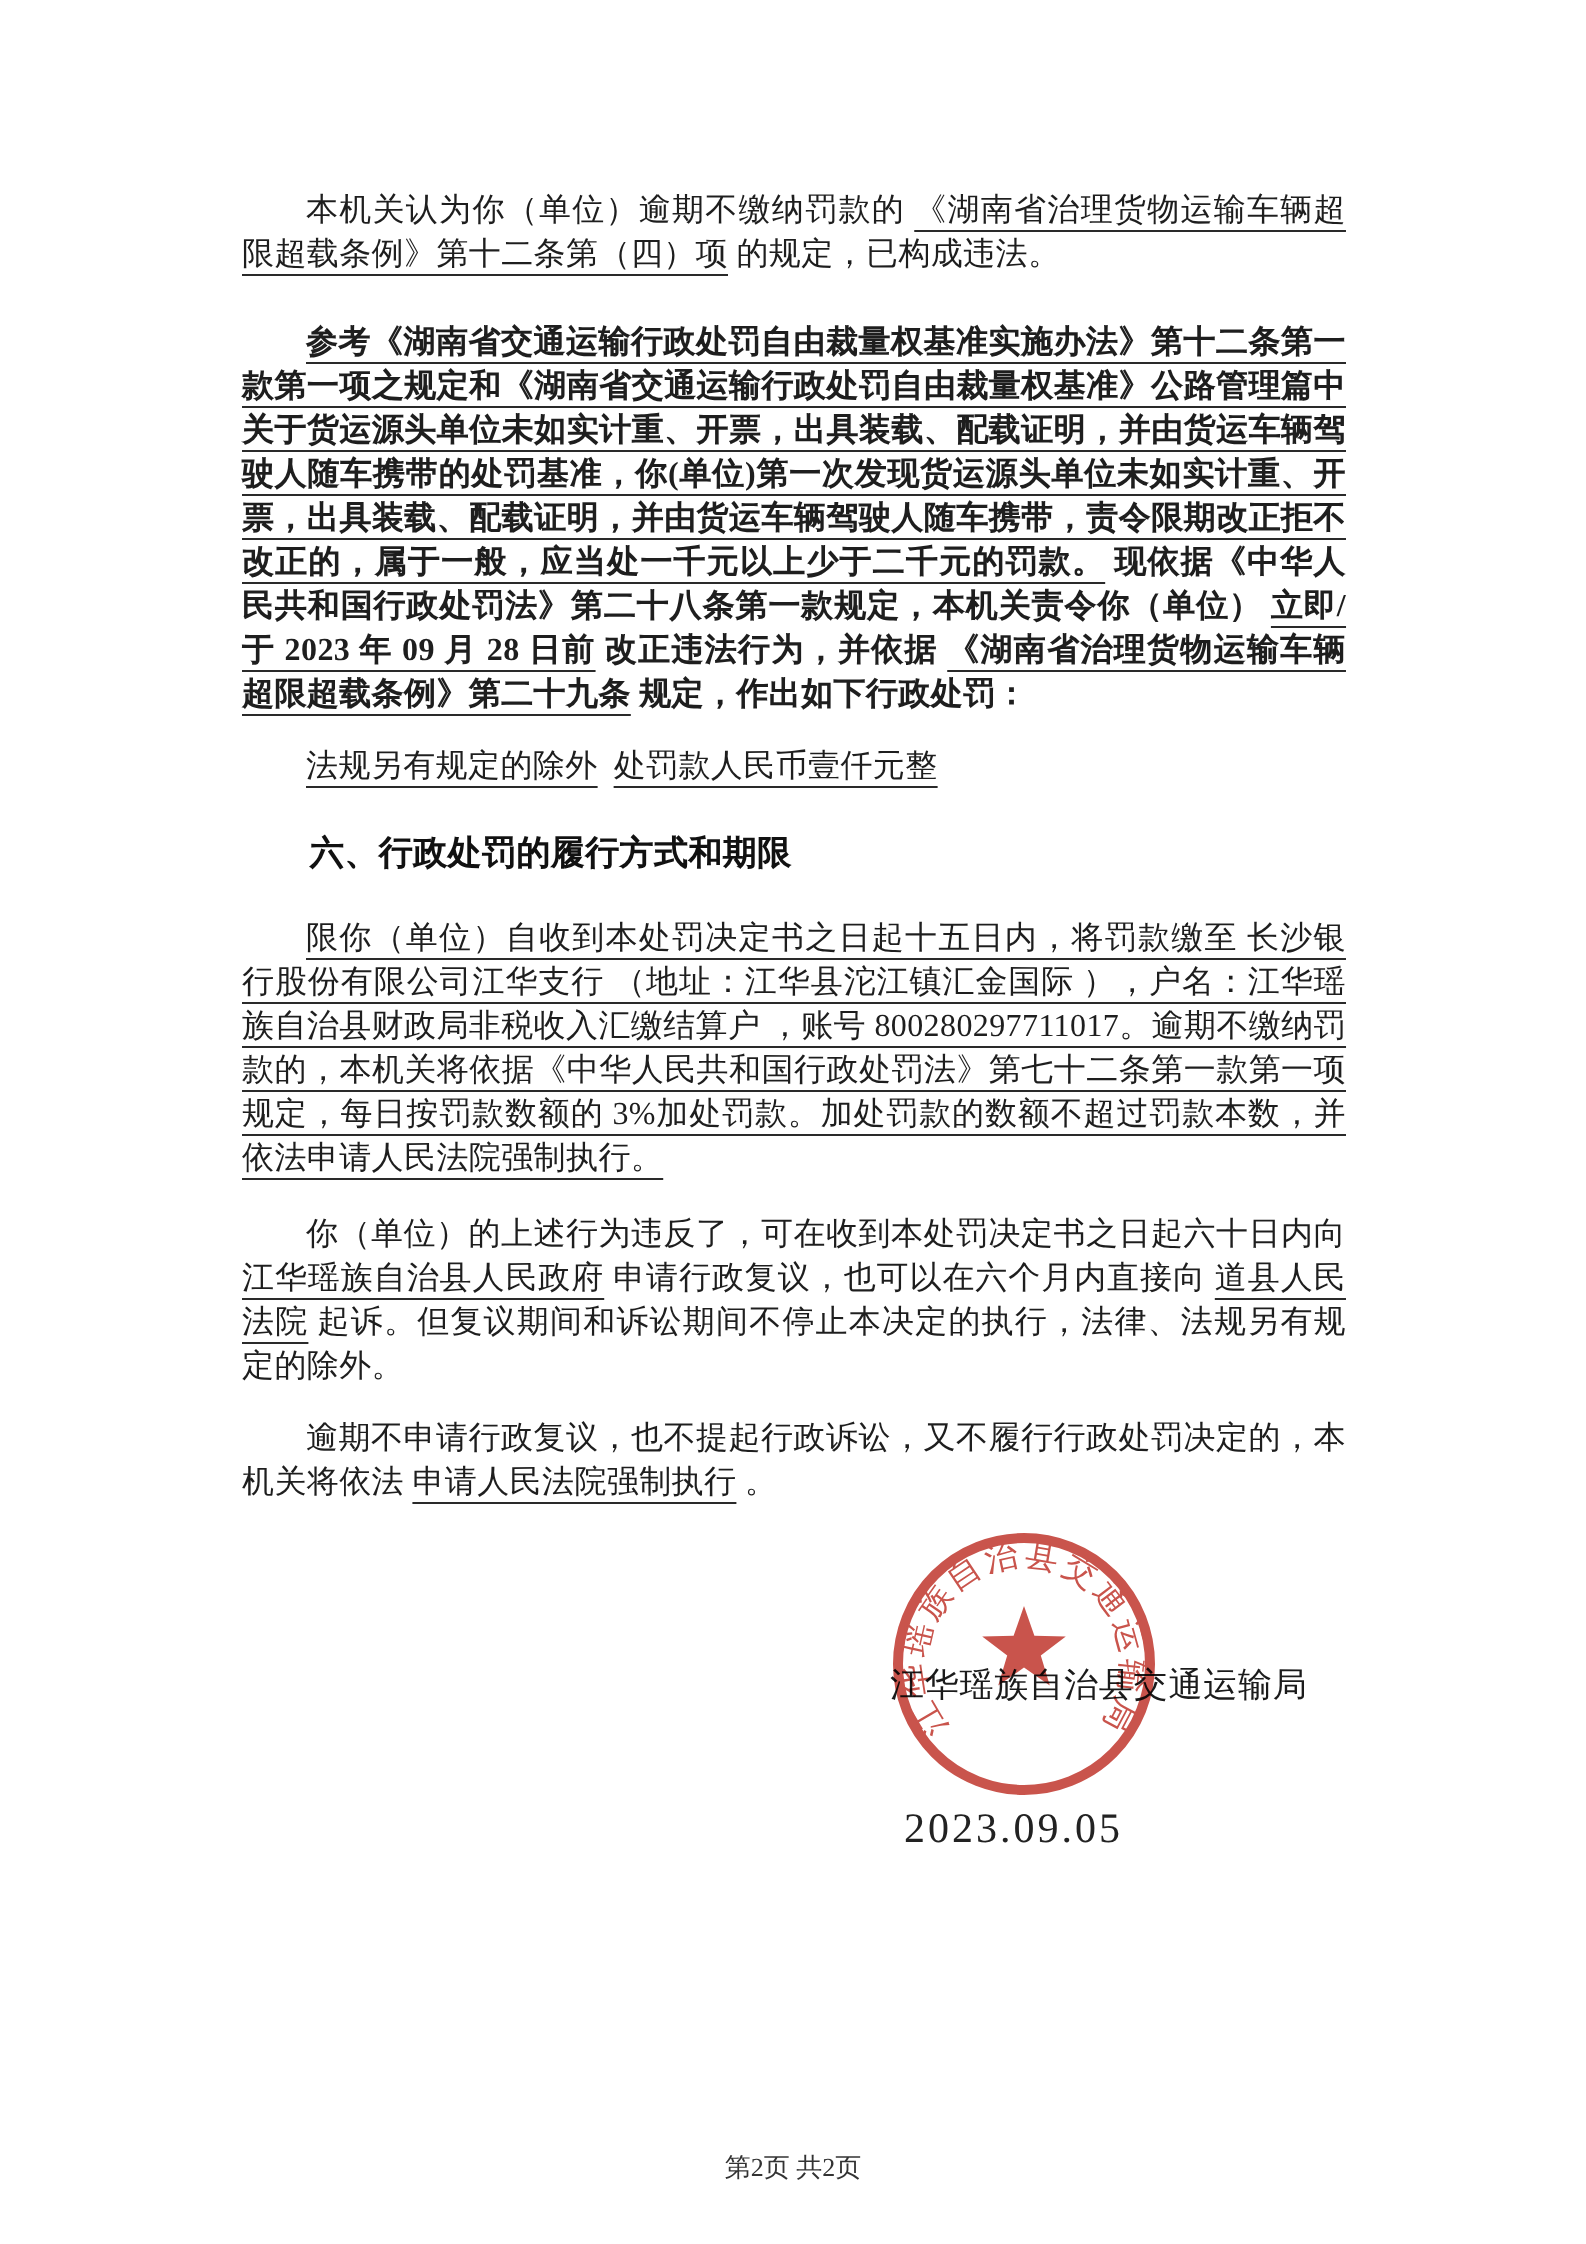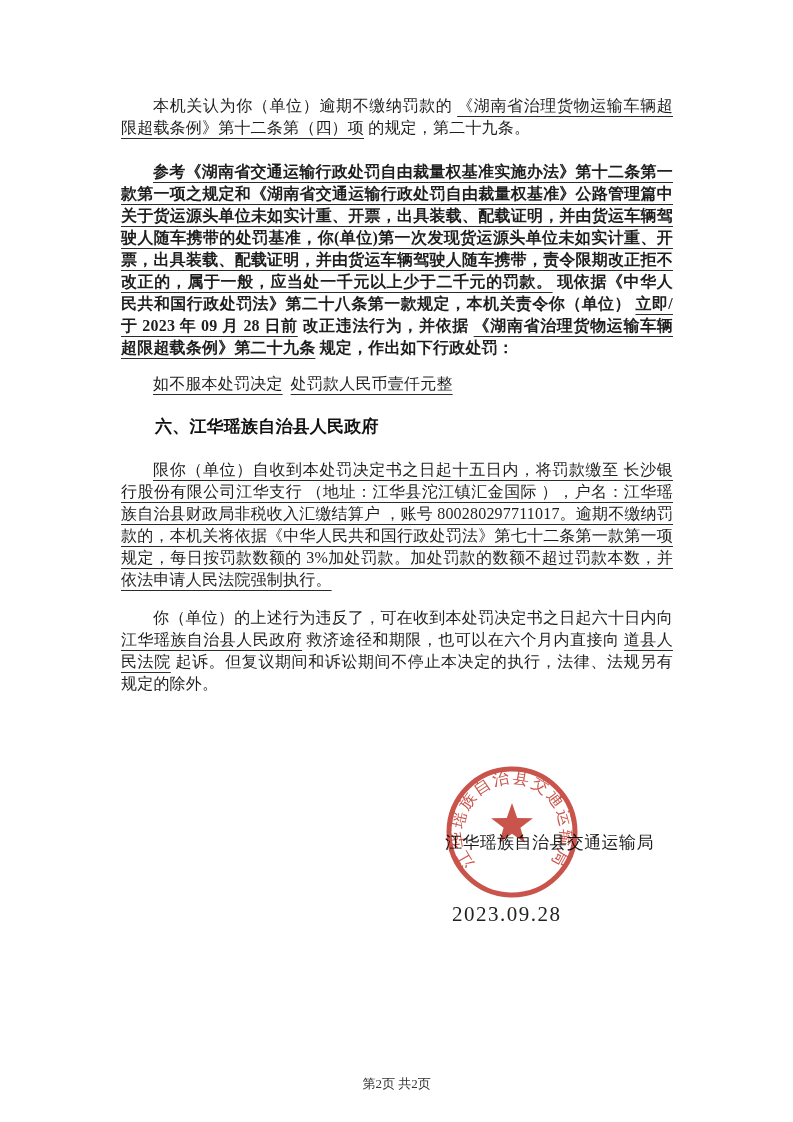--- a/index.html
+++ b/index.html
@@ -85,46 +85,47 @@
     font-family: "Liberation Serif", "DejaVu Serif", serif;
   }
 </style>
 </head>
 <body>
 
 <div class="page">
 
   <div class="content">
 
-    <p><span>本机关认为你（单位）逾期不缴纳罚款的 </span><span class="u">《湖南省治理货物运输车辆超限超载条例》第十二条第（四）项</span><span> 的规定，第二十九条。</span></p>
+    <p><span>本机关认为你（单位）逾期不缴纳罚款的 </span><span class="u">《湖南省治理货物运输车辆超限超载条例》第十二条第（四）项</span><span> 的规定，已构成违法。</span></p>
 
     <p class="p-discretion"><span class="u">参考《湖南省交通运输行政处罚自由裁量权基准实施办法》第十二条第一款第一项之规定和《湖南省交通运输行政处罚自由裁量权基准》公路管理篇中关于货运源头单位未如实计重、开票，出具装载、配载证明，并由货运车辆驾驶人随车携带的处罚基准，你(单位)第一次发现货运源头单位未如实计重、开票，出具装载、配载证明，并由货运车辆驾驶人随车携带，责令限期改正拒不改正的，属于一般，应当处一千元以上少于二千元的罚款。</span><span> 现依据《中华人民共和国行政处罚法》第二十八条第一款规定，本机关责令你（单位） </span><span class="u">立即/于 2023 年 09 月 28 日前</span><span> 改正违法行为，并依据 </span><span class="u">《湖南省治理货物运输车辆超限超载条例》第二十九条</span><span> 规定，作出如下行政处罚：</span></p>
 
-    <p class="p-penalty"><span class="u">如不服本处罚决定</span><span class="sp"></span><span class="u">处罚款人民币壹仟元整</span></p>
+    <p class="p-penalty"><span class="u">法规另有规定的除外</span><span class="sp"></span><span class="u">处罚款人民币壹仟元整</span></p>
 
-    <h3 class="sec">六、江华瑶族自治县人民政府</h3>
+    <h3 class="sec">六、行政处罚的履行方式和期限</h3>
 
     <p class="p-payment"><span class="u">限你（单位）自收到本处罚决定书之日起十五日内，将罚款缴至 长沙银行股份有限公司江华支行 （地址：江华县沱江镇汇金国际 ），户名：江华瑶族自治县财政局非税收入汇缴结算户 ，账号 800280297711017。逾期不缴纳罚款的，本机关将依据《中华人民共和国行政处罚法》第七十二条第一款第一项规定，每日按罚款数额的 3%加处罚款。加处罚款的数额不超过罚款本数，并依法申请人民法院强制执行。</span></p>
 
 
-    <p class="p-appeal"><span>你（单位）的上述行为违反了，可在收到本处罚决定书之日起六十日内向 </span><span class="u">江华瑶族自治县人民政府</span><span> 救济途径和期限，也可以在六个月内直接向 </span><span class="u">道县人民法院</span><span> 起诉。但复议期间和诉讼期间不停止本决定的执行，法律、法规另有规定的除外。</span></p>
+    <p class="p-appeal"><span>你（单位）的上述行为违反了，可在收到本处罚决定书之日起六十日内向 </span><span class="u">江华瑶族自治县人民政府</span><span> 申请行政复议，也可以在六个月内直接向 </span><span class="u">道县人民法院</span><span> 起诉。但复议期间和诉讼期间不停止本决定的执行，法律、法规另有规定的除外。</span></p>
 
+    <p class="p-overdue"><span>逾期不申请行政复议，也不提起行政诉讼，又不履行行政处罚决定的，本机关将依法 </span><span class="u">申请人民法院强制执行</span><span> 。</span></p>
 
   </div>
 
   <div class="signature">江华瑶族自治县交通运输局</div>
 
   <svg class="seal" viewBox="0 0 140 140">
     <circle cx="69" cy="69" r="63" fill="none" stroke-width="5" stroke="#c5453c"></circle>
     <polygon points="69,40 74.2,54.9 89.9,55.2 77.4,64.7 81.9,79.8 69,70.8 56.1,79.8 60.6,64.7 48.1,55.2 63.8,54.9" fill="#c5453c"></polygon>
     <defs>
       <path id="sealArc" d="M 31.5 100.5 A 49 49 0 1 1 106.5 100.5" fill="none"></path>
     </defs>
     <text font-size="16.5" font-family="Liberation Serif, DejaVu Serif, serif" fill="#c5453c">
       <textPath href="#sealArc" textLength="220" lengthAdjust="spacing">江华瑶族自治县交通运输局</textPath>
     </text>
   </svg>
 
-  <div class="date">2023.09.28</div>
+  <div class="date">2023.09.05</div>
 
   <div class="footer">第2页 共2页</div>
 
 </div>
 
 </body></html>

